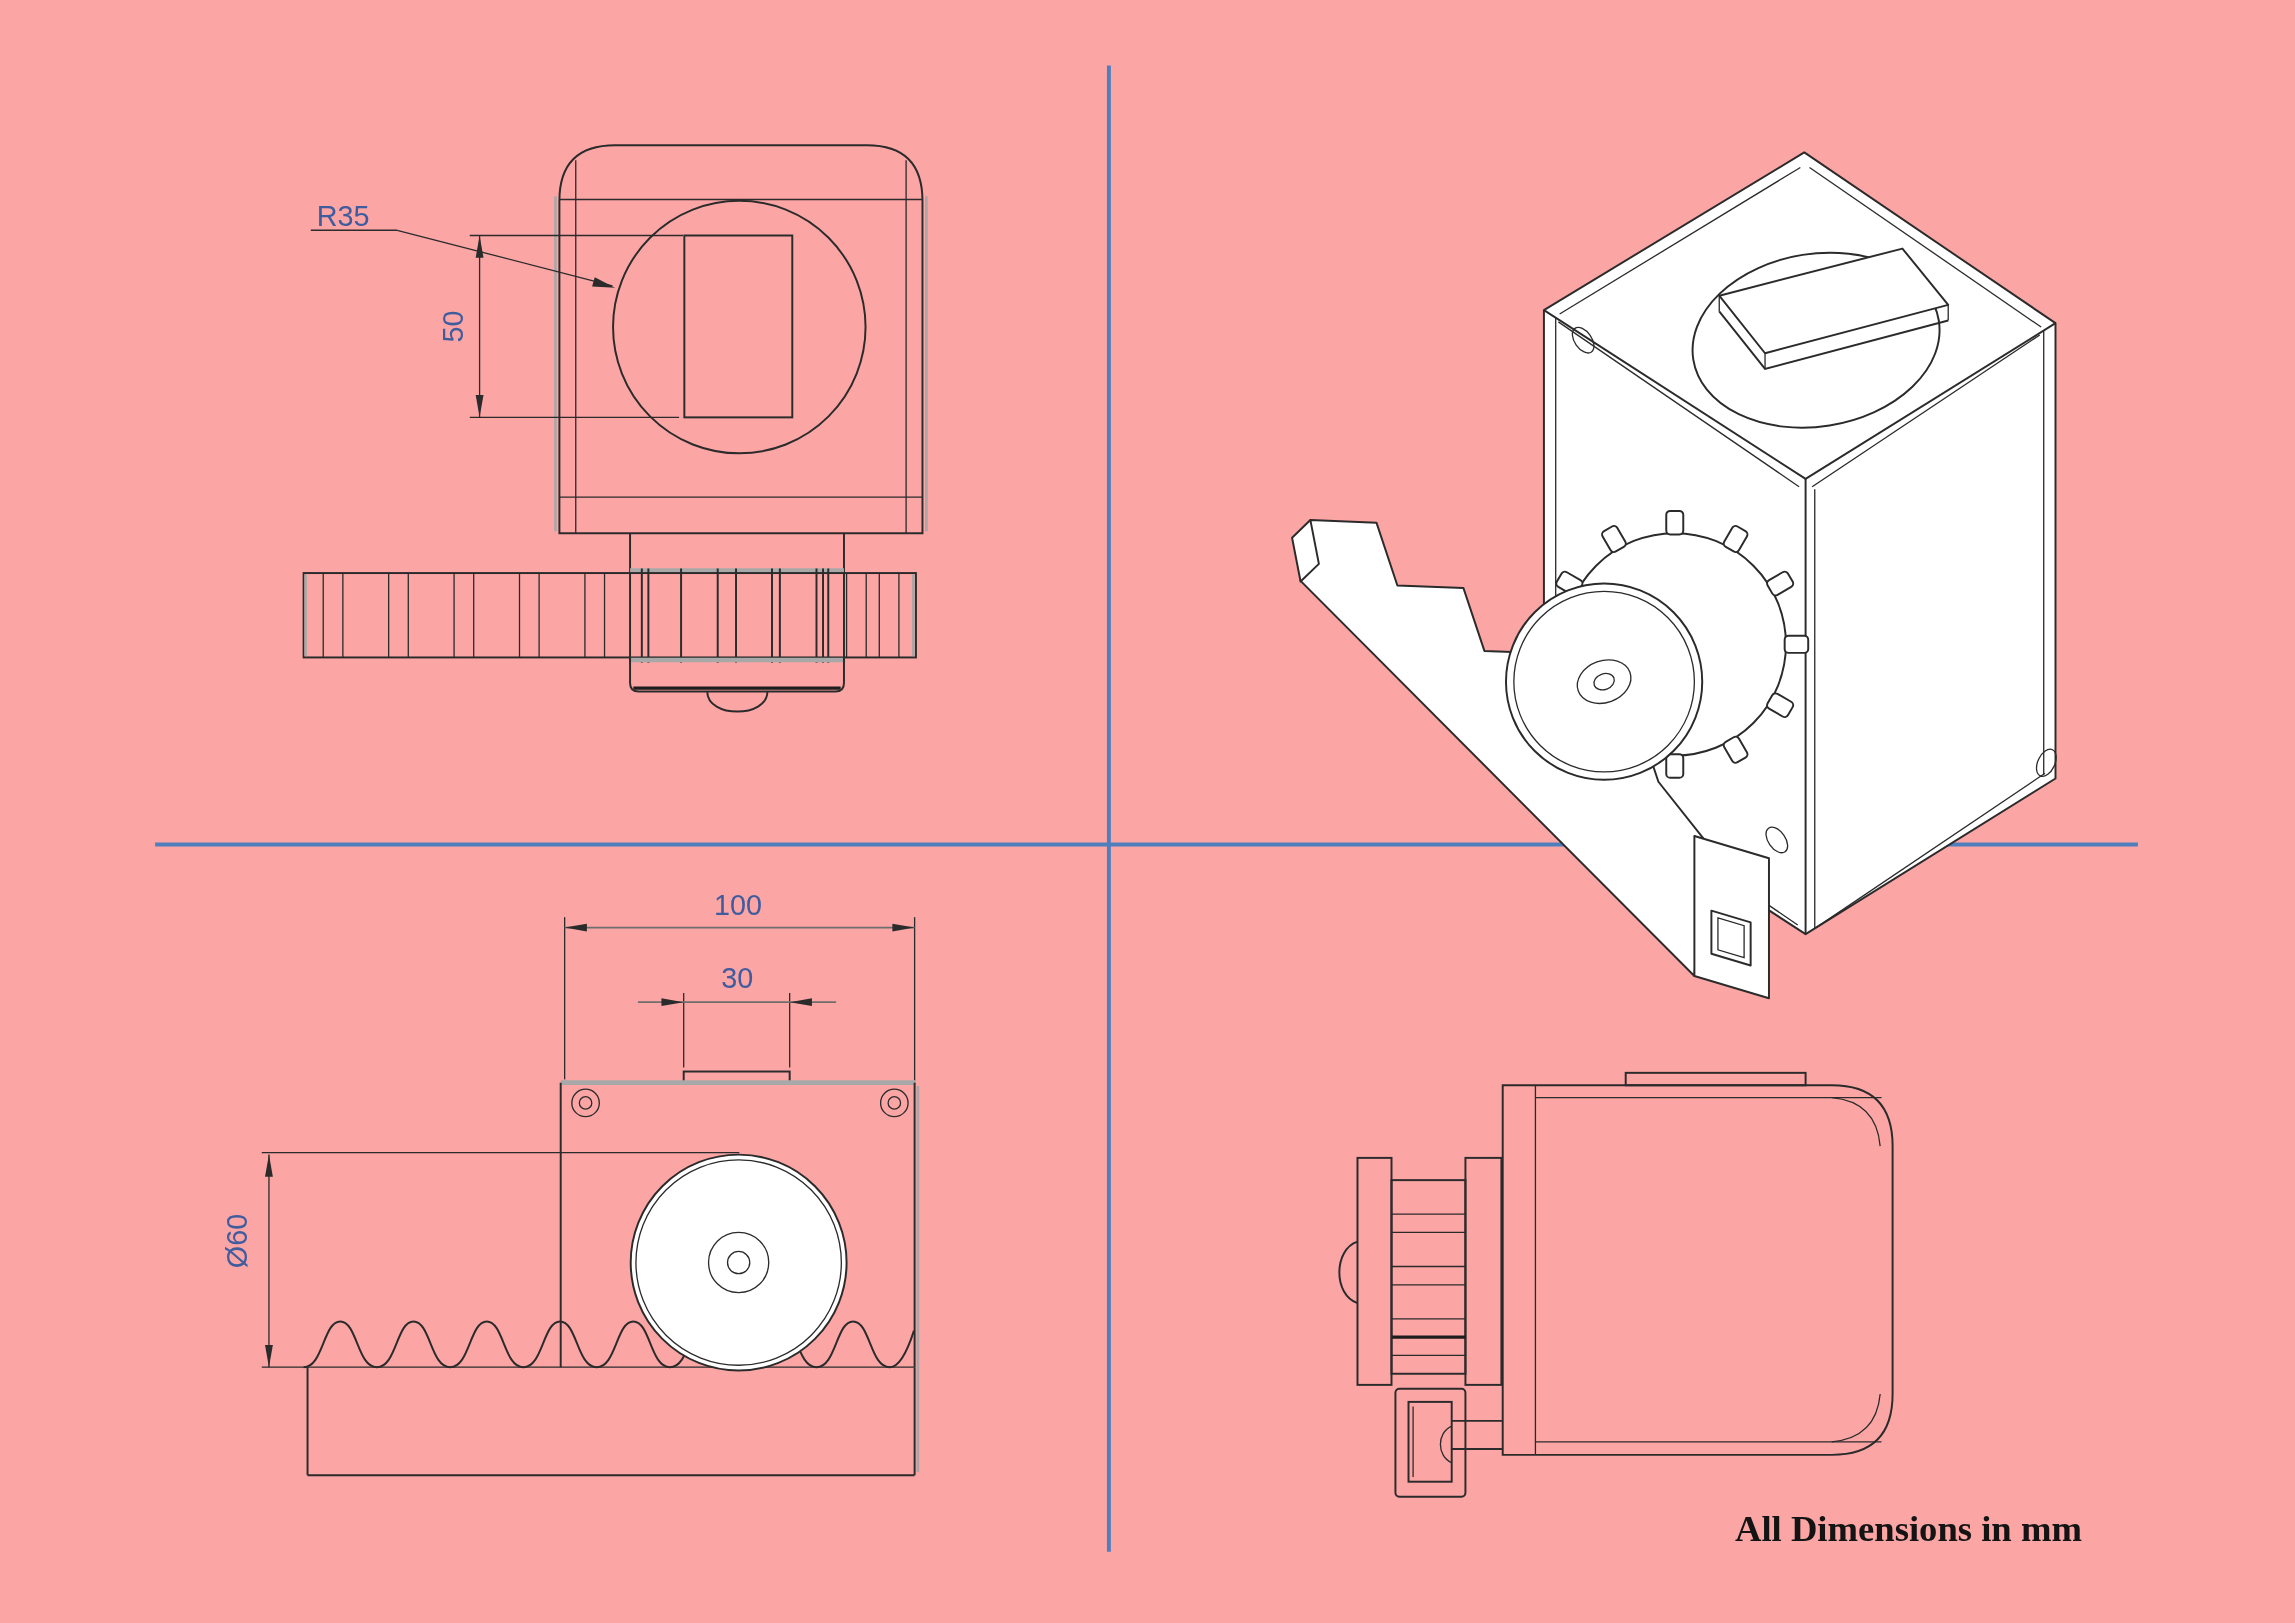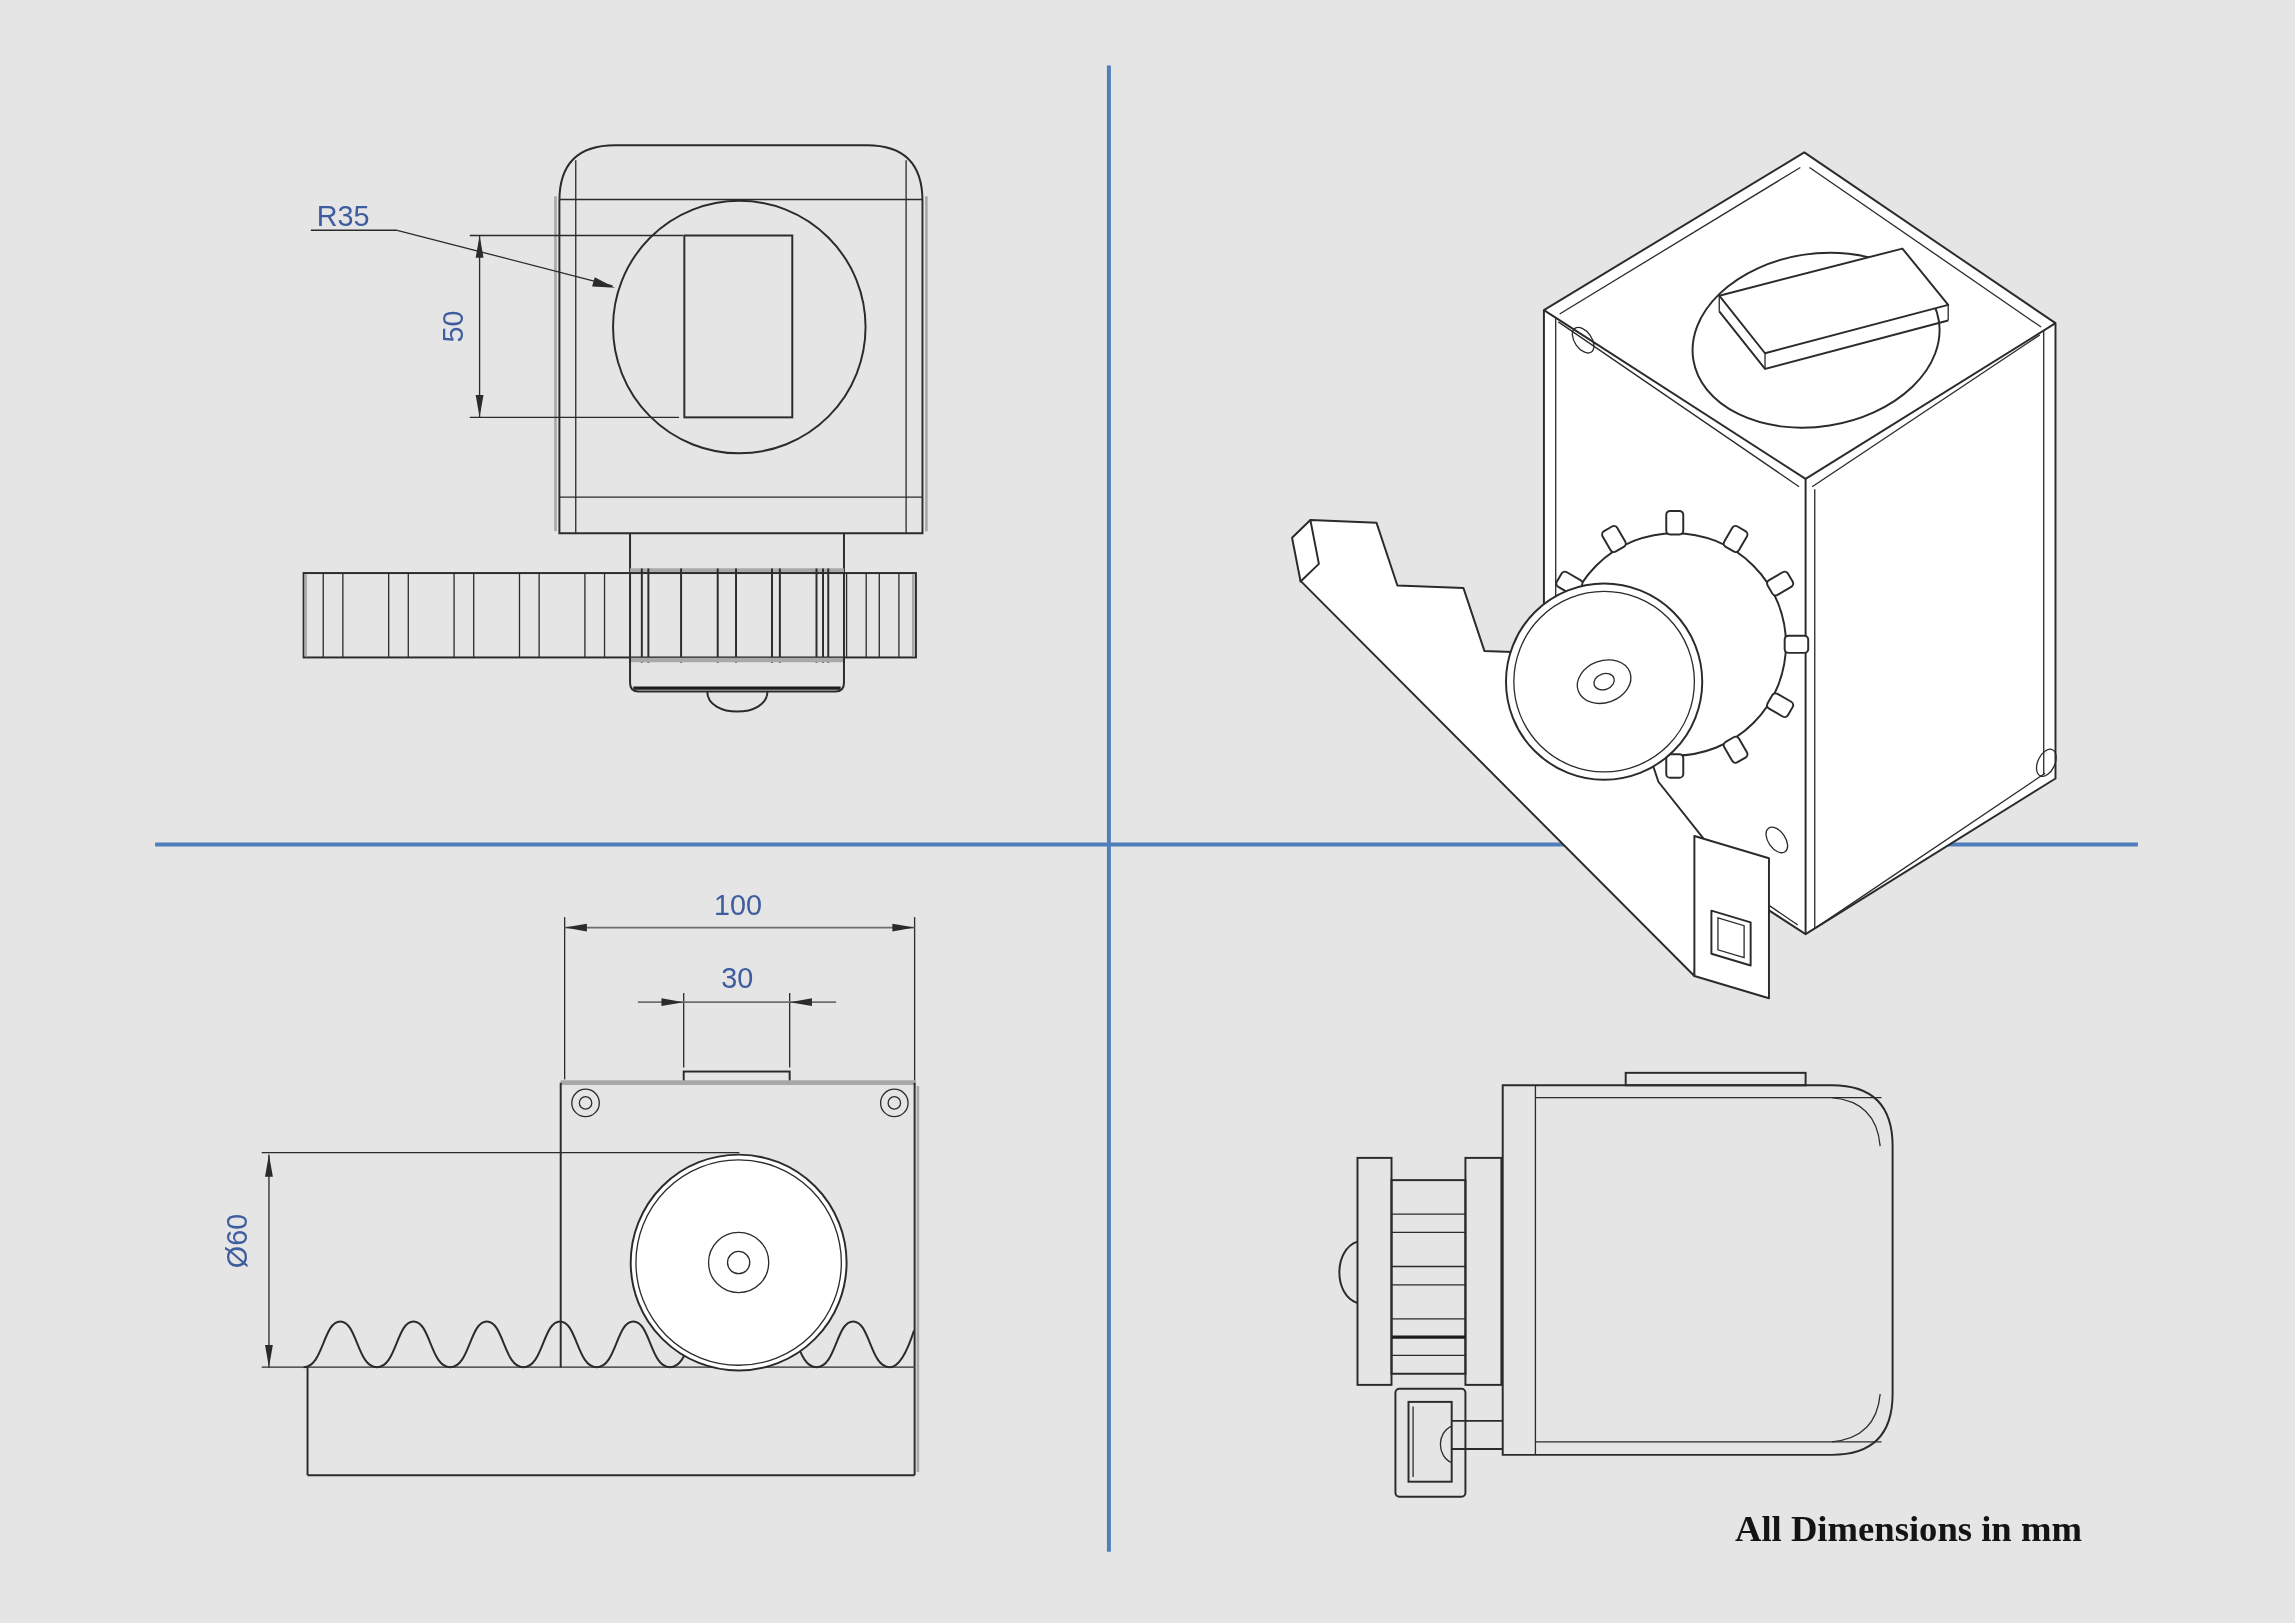--- a/index.html
+++ b/index.html
@@ -1,16 +1,16 @@
 <!DOCTYPE html>
 <html style="font-size:10.5px"><head>
 <meta charset="utf-8">
 <style>
   html,body{margin:0;padding:0;background:#ffffff;}
-  .stage{position:relative;width:2295px;height:1623px;background:#e5e5e5;overflow:hidden;
+  .stage{position:relative;width:2295px;height:1623px;background:#fca5a5;overflow:hidden;
          font-family:"Liberation Sans",sans-serif;}
   svg{position:absolute;left:0;top:0;}
   .ln{stroke:#2b2b2b;stroke-width:3;fill:none;stroke-linecap:butt;}
   .ln2{stroke:#2b2b2b;stroke-width:2;fill:none;}
   .lnw{stroke:#2b2b2b;stroke-width:3;fill:#ffffff;stroke-linejoin:round;}
   .gray{stroke:#a8a8a8;stroke-width:4;fill:none;}
   .gray7{stroke:#a8a8a8;stroke-width:7;fill:none;}
   .dim{stroke:#2b2b2b;stroke-width:2;fill:none;}
   .dimg{stroke:#6e6e6e;stroke-width:2.5;fill:none;}
   .arr{fill:#2b2b2b;stroke:none;}

